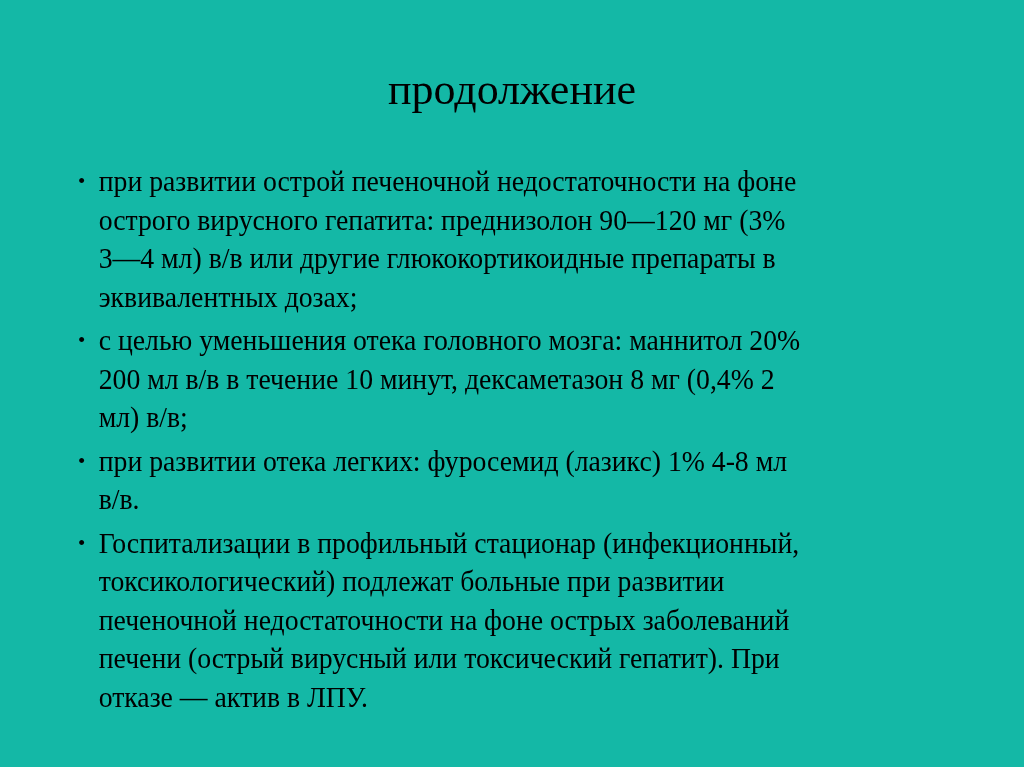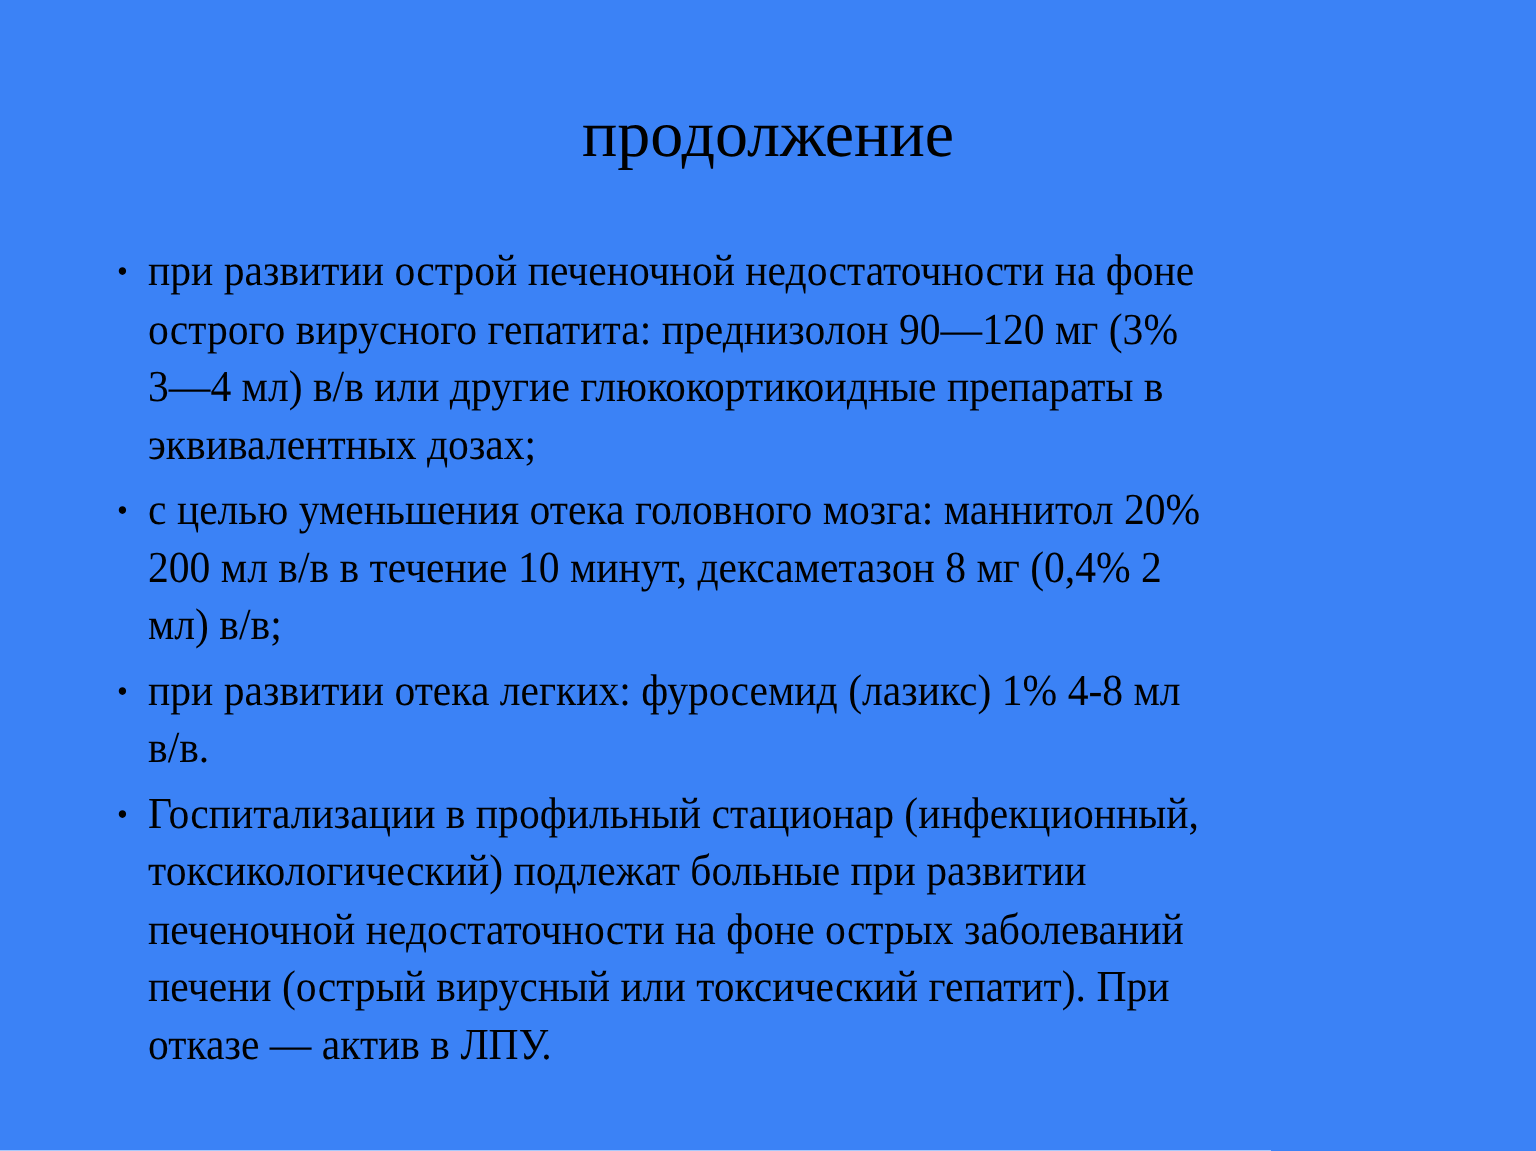--- a/index.html
+++ b/index.html
@@ -13,21 +13,21 @@
     overflow: hidden;
     position: relative;
     font-family: "Liberation Serif", "DejaVu Serif", serif;
     color: #000000;
   }
   .slide {
     position: absolute;
     left: 0; top: 0;
     width: 1024px;
     height: 767px;
-    background: #3b82f6;
+    background: #14b8a6;
   }
   .title {
     position: absolute;
     left: 0;
     top: 62px;
     width: 1024px;
     text-align: center;
     font-size: 44px;
     line-height: 56px;
     letter-spacing: 0px;

